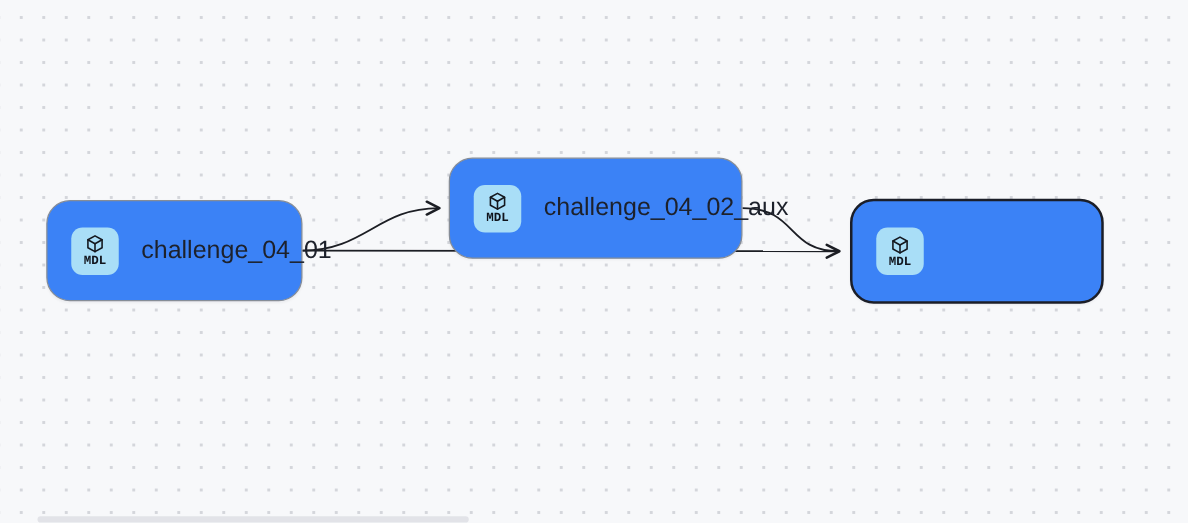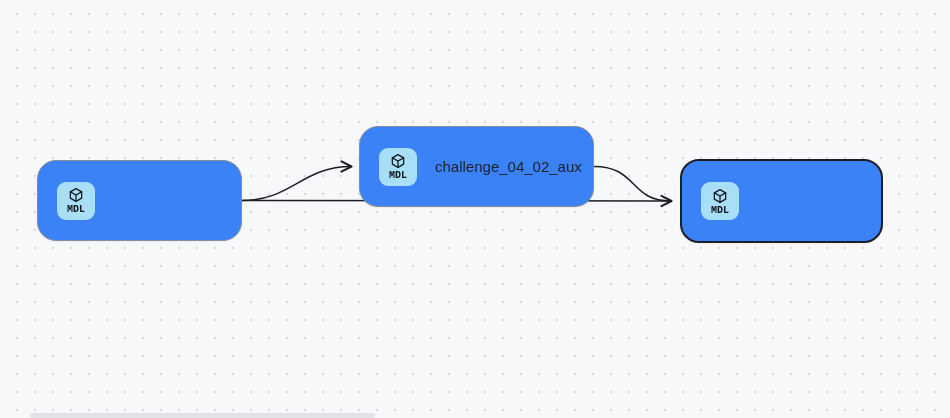--- a/index.html
+++ b/index.html
@@ -73,21 +73,21 @@
     font-family: "Liberation Mono", monospace;
     font-size: 10px;
     font-weight: 700;
     letter-spacing: 0px;
     color: #10141c;
     line-height: 11px;
     margin-top: 1px;
   }
 
   .node-label {
-    font-size: 15px;
+    font-size: 20px;
     color: #1d212b;
     white-space: nowrap;
   }
 
   .hscrollbar-thumb {
     position: absolute;
     left: 30px;
     bottom: 0px;
     width: 345px;
     height: 5px;
@@ -114,20 +114,21 @@
 
 <div class="node node-1">
   <div class="badge">
     <svg width="16" height="16" viewBox="0 0 24 24" fill="none" stroke="#14181f" stroke-width="1.9" stroke-linecap="round" stroke-linejoin="round">
       <path d="M12 2.5 L20.5 7.25 V16.75 L12 21.5 L3.5 16.75 V7.25 Z"></path>
       <path d="M3.5 7.25 L12 12 L20.5 7.25"></path>
       <path d="M12 12 V21.5"></path>
     </svg>
     <span class="badge-label">MDL</span>
   </div>
+  <span class="node-label">challenge_04_01</span>
 </div>
 
 <div class="node node-2">
   <div class="badge">
     <svg width="16" height="16" viewBox="0 0 24 24" fill="none" stroke="#14181f" stroke-width="1.9" stroke-linecap="round" stroke-linejoin="round">
       <path d="M12 2.5 L20.5 7.25 V16.75 L12 21.5 L3.5 16.75 V7.25 Z"></path>
       <path d="M3.5 7.25 L12 12 L20.5 7.25"></path>
       <path d="M12 12 V21.5"></path>
     </svg>
     <span class="badge-label">MDL</span>

